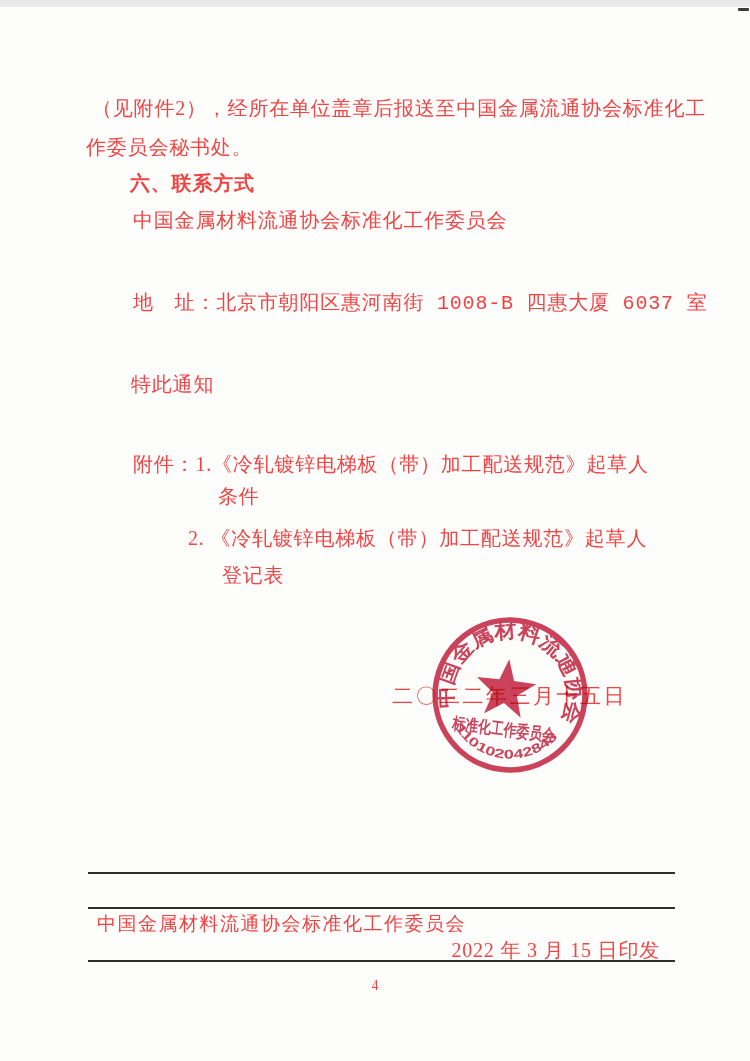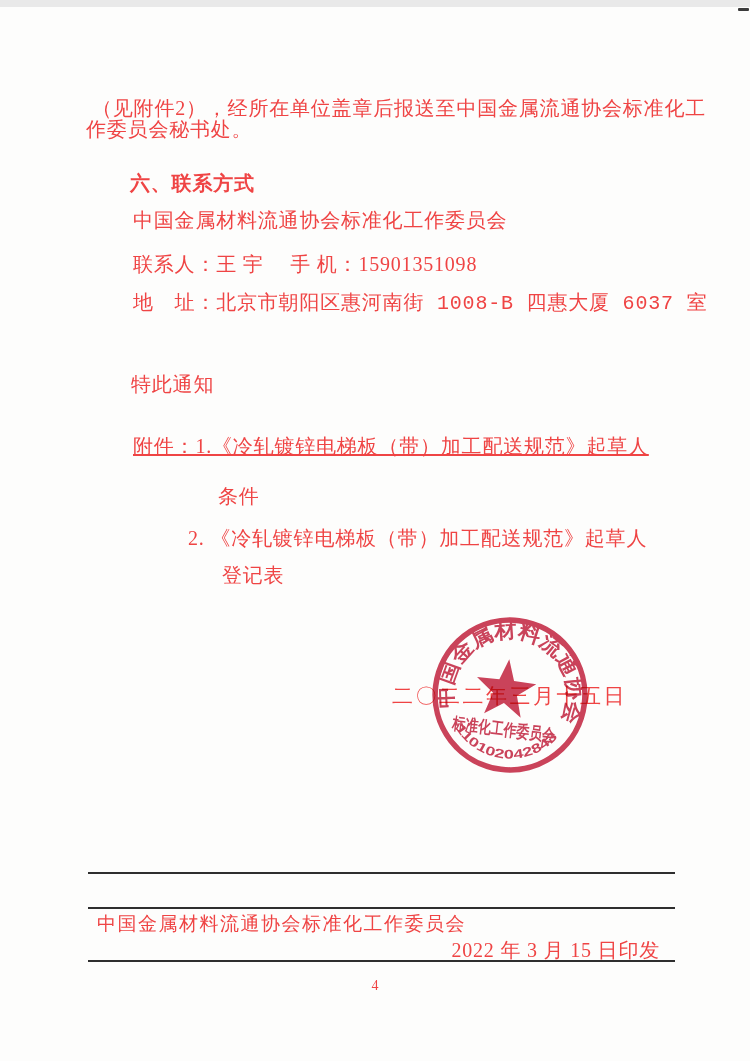--- a/index.html
+++ b/index.html
@@ -82,30 +82,29 @@
   }
 </style>
 </head>
 <body>
 
 <div class="page">
 
   <div class="scan-mark"></div>
 
   <div class="tline" style="top:86px;  left:92px;">（见附件2），经所在单位盖章后报送至中国金属流通协会标准化工</div>
-  <div class="tline" style="top:107px; left:86px;">作委员会秘书处。</div>
+  <div class="tline" style="top:125px; left:86px;">作委员会秘书处。</div>
 
   <div class="tline bold" style="top:161px; left:130px;">六、联系方式</div>
 
   <div class="tline" style="top:198px; left:133px;">中国金属材料流通协会标准化工作委员会</div>
-  <div class="tline" style="top:242px; left:133px;">联系人：王 宇　 手 机：15901351098</div>
   <div class="tline" style="top:282px; left:133px;font-family:Liberation Mono, monospace;">地　址：北京市朝阳区惠河南街 1008-B 四惠大厦 6037 室</div>
   <div class="tline" style="top:362px; left:131px;">特此通知</div>
 
-  <div class="tline" style="top:424px; left:133px;text-decoration:underline;">附件：1.《冷轧镀锌电梯板（带）加工配送规范》起草人</div>
+  <div class="tline" style="top:442px; left:133px;">附件：1.《冷轧镀锌电梯板（带）加工配送规范》起草人</div>
   <div class="tline" style="top:474px; left:218px;">条件</div>
   <div class="tline" style="top:516px; left:188px;">2. 《冷轧镀锌电梯板（带）加工配送规范》起草人</div>
   <div class="tline" style="top:553px; left:222px;">登记表</div>
 
   <div class="date-cn">二〇二二年三月十五日</div>
 
   <div class="stamp">
     <svg viewBox="0 0 170 170" xmlns="http://www.w3.org/2000/svg">
       <circle cx="85" cy="85" r="74" fill="none" stroke="#c8344e" stroke-width="5.5"></circle>
       <path id="arcTop" d="M 31.4 104.5 A 57 57 0 1 1 138.6 104.5" fill="none"></path>

